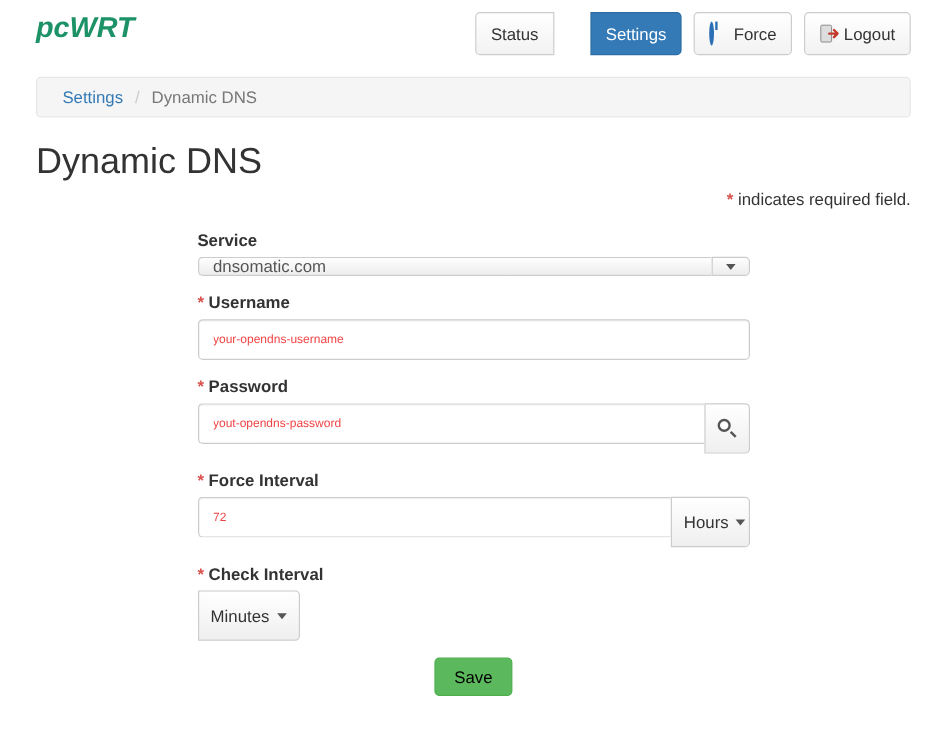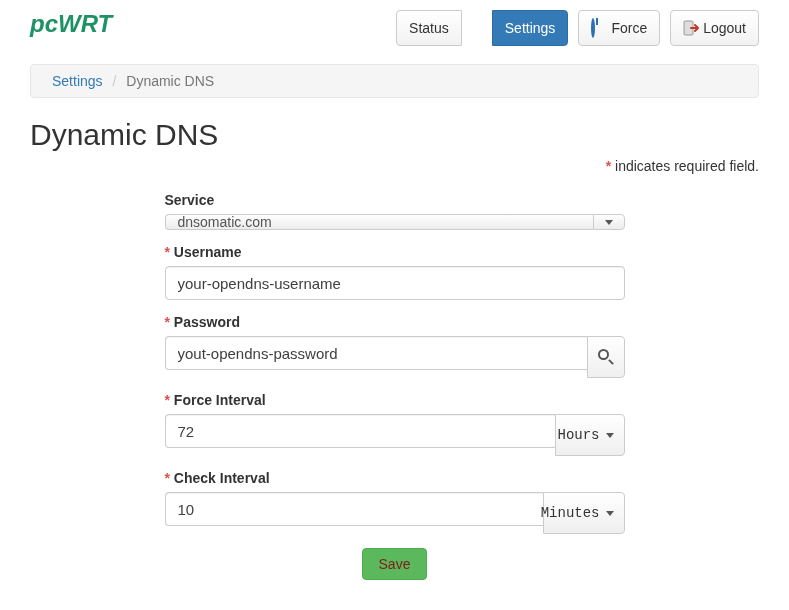--- a/index.html
+++ b/index.html
@@ -111,22 +111,22 @@
   .form-label {
     display: block;
     font-weight: 700;
     margin-bottom: 6px;
     color: #333;
   }
   .form-control {
     width: 100%;
     height: 34px;
     padding: 6px 12px;
-    font-size: 15px;
-    color: #404040;
+    font-size: 10px;
+    color: #ef4444;
     background: #fff;
     border: 1px solid #ccc;
     border-radius: 4px;
     box-shadow: inset 0 1px 1px rgba(0,0,0,0.06);
   }
   
   .select-wrap {
     position: relative;
     display: flex;
     align-items: stretch;
@@ -164,39 +164,38 @@
     width: 100%;
   }
   .input-group .form-control {
     border-top-right-radius: 0;
     border-bottom-right-radius: 0;
     border-right: 0;
   }
   .input-addon {
     display: flex;
     align-items: center;
-    justify-content: flex-end;
+    justify-content: space-between;
     min-width: 38px;
     padding: 12px 10px;
     border: 1px solid #ccc;
     border-radius: 0 4px 4px 0;
     background: linear-gradient(#fff,#efefef);
     cursor: pointer;
     font-size: 14px;
     color: #333;
     white-space: nowrap;
-    font-family: Liberation Mono, monospace;
   }
   .input-addon .caret { margin-left: 6px; }
   
   .save-row { text-align: center; margin-top: 10px; }
   .btn-save {
     background: #5cb85c;
     border: 1px solid #4cae4c;
-    color: #7f1d1d;
+    color: #000000;
     padding: 7px 16px;
     font-size: 14px;
     border-radius: 4px;
     cursor: pointer;
   }
   
   .magnifier {
     position: relative;
     width: 16px; height: 16px;
   }
@@ -307,21 +306,20 @@
         </div>
       </div>
     </div>
 
     <div class="form-group">
       <label class="form-label">
         <span class="star">*</span>
         <span>Check Interval</span>
       </label>
       <div class="input-group">
-        <input class="form-control" type="text" value="10" style="">
         <div class="input-addon">
           <span>Minutes</span>
           <span class="caret"></span>
         </div>
       </div>
     </div>
 
     <div class="save-row">
       <button class="btn-save">Save</button>
     </div>

